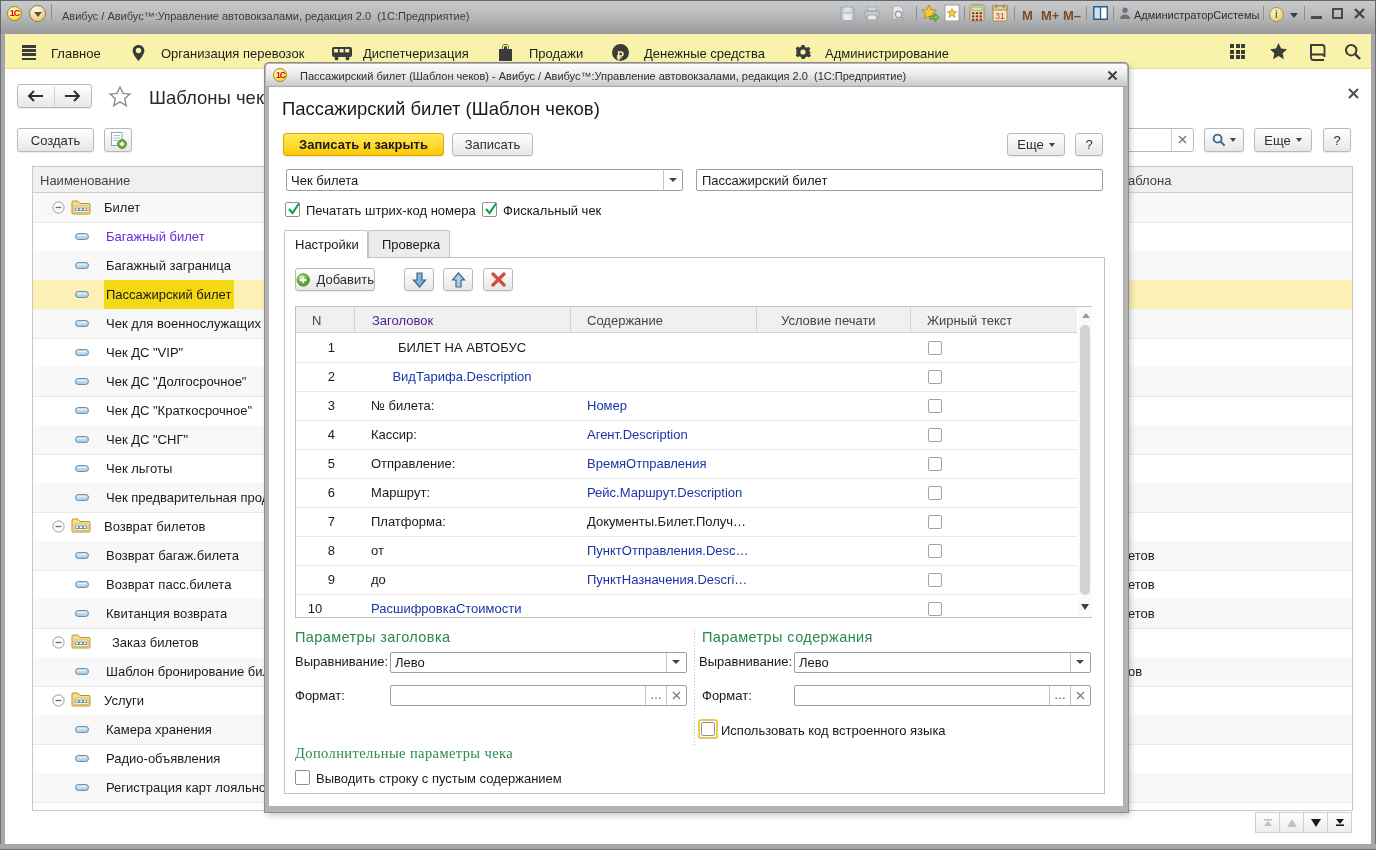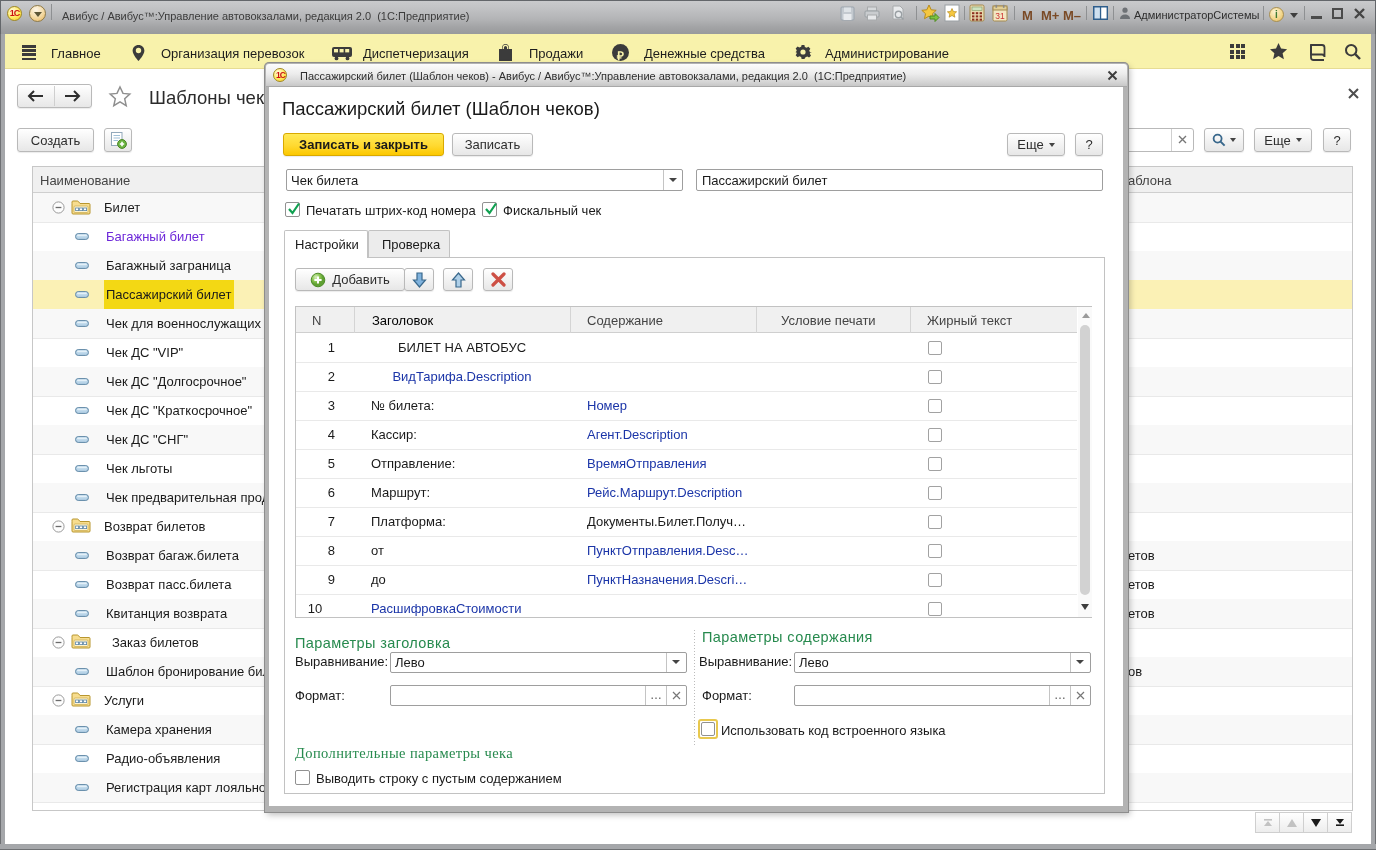--- a/index.html
+++ b/index.html
@@ -455,21 +455,21 @@
     </svg>
 <div class="abs" style="left:238px;top:140px;color:#1a1a1a;">Фискальный чек</div>
 
 <div class="abs" style="left:19px;top:167px;width:84px;height:28px;background:#fff;border:1px solid #c2c2c2;border-bottom:none;border-radius:2px 2px 0 0;z-index:3;"></div>
 <div class="abs" style="left:30px;top:174px;z-index:4;color:#1a1a1a;">Настройки</div>
 <div class="abs" style="left:103px;top:167px;width:82px;height:27px;background:#ececec;border:1px solid #c2c2c2;border-bottom:none;border-radius:2px 2px 0 0;"></div>
 <div class="abs" style="left:117px;top:174px;color:#1a1a1a;">Проверка</div>
 
 <div class="abs" style="left:19px;top:194px;width:821px;height:537px;background:#fff;border:1px solid #c2c2c2;z-index:2;"></div>
 
-<div class="btn" style="left:30px;top:205px;width:110px;height:23px;z-index:5;"><svg width="16" height="16" viewBox="0 0 16 16" style="margin-right:6px">
+<div class="btn" style="left:30px;top:205px;width:80px;height:23px;z-index:5;"><svg width="16" height="16" viewBox="0 0 16 16" style="margin-right:6px">
         <circle cx="8" cy="8" r="6.8" fill="url(#gg)" stroke="#4d8c28"></circle>
         <defs>
           <radialGradient id="gg" cx="35%" cy="30%">
             <stop offset="0%" stop-color="#d8f0c0"></stop>
             <stop offset="60%" stop-color="#8cc653"></stop>
             <stop offset="100%" stop-color="#5fa032"></stop>
           </radialGradient>
         </defs>
         <path d="M8 4.4v7.2M4.4 8h7.2" stroke="#fff" stroke-width="2"></path>
       </svg>Добавить</div>
@@ -491,21 +491,21 @@
 
 <div class="abs" style="left:30px;top:243px;width:797px;height:312px;border:1px solid #c2c2c2;background:#fff;z-index:3;"></div>
 <div class="abs" style="left:31px;top:244px;width:781px;height:26px;background:#f0f0f0;border-bottom:1px solid #cfcfcf;z-index:3;"></div>
 
 <div class="abs" style="left:89px;top:244px;width:1px;height:26px;background:#d4d4d4;z-index:4;"></div>
 <div class="abs" style="left:305px;top:244px;width:1px;height:26px;background:#d4d4d4;z-index:4;"></div>
 <div class="abs" style="left:491px;top:244px;width:1px;height:26px;background:#d4d4d4;z-index:4;"></div>
 <div class="abs" style="left:645px;top:244px;width:1px;height:26px;background:#d4d4d4;z-index:4;"></div>
 
 <div class="abs" style="left:47px;top:250px;color:#444;z-index:4;">N</div>
-<div class="abs" style="left:107px;top:250px;color:#000000;z-index:4;">Заголовок</div>
+<div class="abs" style="left:107px;top:250px;color:#4c1d95;z-index:4;">Заголовок</div>
 <div class="abs" style="left:322px;top:250px;color:#444;z-index:4;">Содержание</div>
 <div class="abs" style="left:516px;top:250px;color:#444;z-index:4;">Условие печати</div>
 <div class="abs" style="left:662px;top:250px;color:#444;z-index:4;">Жирный текст</div>
 
 <div class="abs" style="left:31px;top:299px;width:781px;height:1px;background:#e9e9e9;z-index:4;"></div>
 <div class="abs" style="left:30px;top:277.0px;width:40px;text-align:right;color:#1a1a1a;z-index:4;">1</div>
 <div class="abs" style="left:89px;top:277.0px;width:216px;text-align:center;color:#1a1a1a;z-index:4;">БИЛЕТ НА АВТОБУС</div>
 <div class="abs" style="left:663px;top:277.5px;width:14px;height:14px;background:#fff;border:1px solid #a2a2a2;border-radius:2px;z-index:4;"></div>
 <div class="abs" style="left:31px;top:328px;width:781px;height:1px;background:#e9e9e9;z-index:4;"></div>
 <div class="abs" style="left:30px;top:306.0px;width:40px;text-align:right;color:#1a1a1a;z-index:4;">2</div>
@@ -548,21 +548,21 @@
 <div class="abs" style="left:663px;top:509.5px;width:14px;height:14px;background:#fff;border:1px solid #a2a2a2;border-radius:2px;z-index:4;"></div>
 <div class="abs" style="left:30px;top:538.0px;width:40px;text-align:center;color:#1a1a1a;z-index:4;">10</div>
 <div class="abs" style="left:106px;top:538.0px;color:#1b35a8;z-index:4;">РасшифровкаСтоимости</div>
 <div class="abs" style="left:663px;top:538.5px;width:14px;height:14px;background:#fff;border:1px solid #a2a2a2;border-radius:2px;z-index:4;"></div>
 
 <div class="abs" style="left:813px;top:244px;width:14px;height:310px;background:#fafafa;z-index:4;"></div>
 <div class="abs" style="left:817px;top:250px;width:0;height:0;border-left:4px solid transparent;border-right:4px solid transparent;border-bottom:5px solid #9a9a9a;z-index:5;"></div>
 <div class="abs" style="left:815px;top:262px;width:10px;height:270px;background:#d2d2d2;border-radius:5px;z-index:5;"></div>
 <div class="abs" style="left:816px;top:541px;width:0;height:0;border-left:4.5px solid transparent;border-right:4.5px solid transparent;border-top:6px solid #3e3e3e;z-index:5;"></div>
 
-<div class="abs" style="left:30px;top:566px;font-size:14.5px;letter-spacing:0.4px;color:#278a4e;z-index:4;margin-top:6px;">Параметры заголовка</div>
+<div class="abs" style="left:30px;top:566px;font-size:14.5px;letter-spacing:0.4px;color:#278a4e;z-index:4;">Параметры заголовка</div>
 <div class="abs" style="left:30px;top:591px;color:#1a1a1a;z-index:4;">Выравнивание:</div>
 <div class="abs" style="left:125px;top:589px;width:297px;height:21px;background:#fff;border:1px solid #9e9e9e;border-radius:2px;z-index:4;"></div>
 <div class="abs" style="left:130px;top:592px;color:#1a1a1a;z-index:5;">Лево</div>
 <div class="abs" style="left:401px;top:590px;width:1px;height:19px;background:#c4c4c4;z-index:5;"></div>
 <div class="abs" style="left:407px;top:597px;width:0;height:0;border-left:4px solid transparent;border-right:4px solid transparent;border-top:4.5px solid #444;z-index:5;"></div>
 <div class="abs" style="left:30px;top:625px;color:#1a1a1a;z-index:4;">Формат:</div>
 <div class="abs" style="left:125px;top:622px;width:297px;height:21px;background:#fff;border:1px solid #9e9e9e;border-radius:2px;z-index:4;"></div>
 <div class="abs" style="left:380px;top:623px;width:1px;height:19px;background:#c4c4c4;z-index:5;"></div>
 <div class="abs" style="left:385px;top:625px;color:#555;z-index:5;font-size:12px;">…</div>
 <div class="abs" style="left:401px;top:623px;width:1px;height:19px;background:#c4c4c4;z-index:5;"></div>

